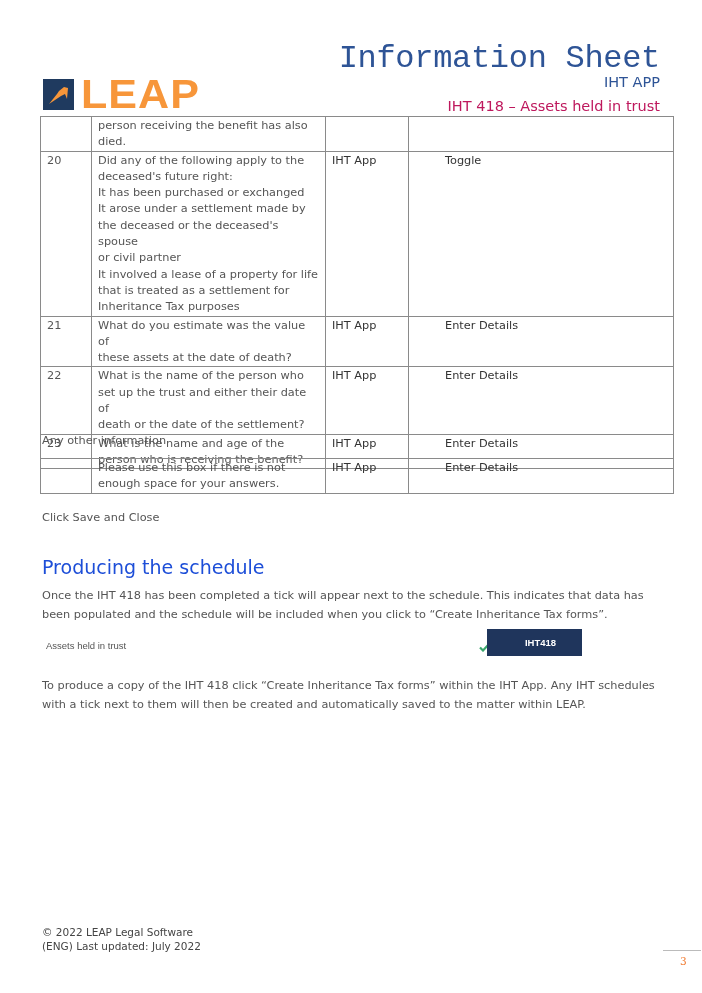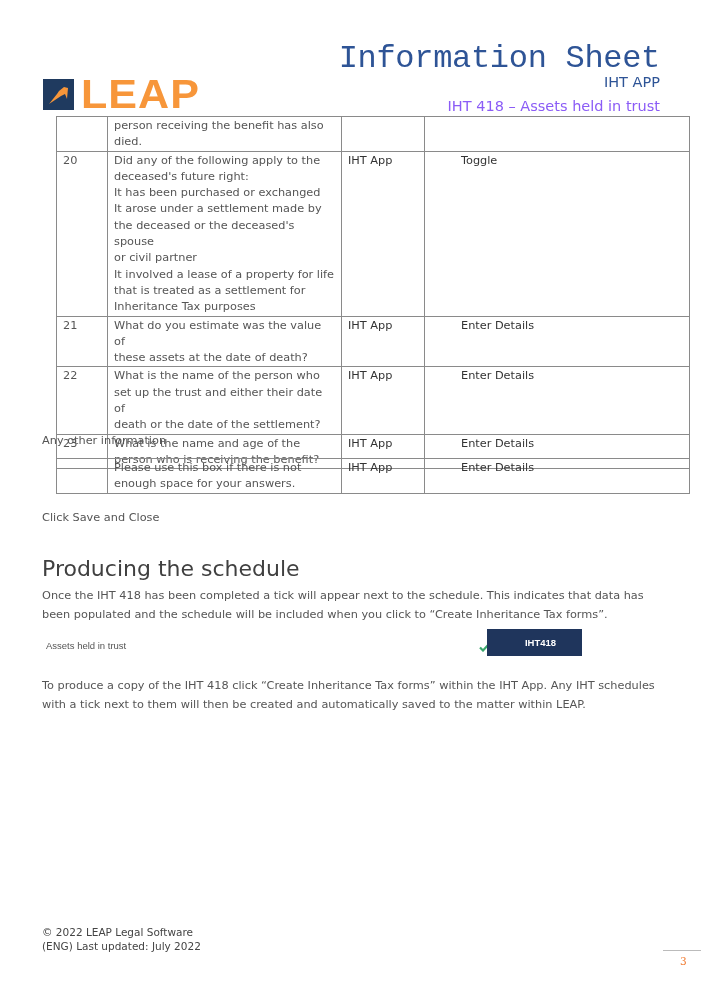--- a/index.html
+++ b/index.html
@@ -5,32 +5,32 @@
   html, body { margin:0; padding:0; background:#ffffff; }
   body { width:702px; height:993px; position:relative; overflow:hidden;
          font-family:"DejaVu Sans", sans-serif; color:#444; }
   .logo { position:absolute; left:43px; top:78px; height:32px; display:flex; align-items:center; }
   .logo-mark { width:31px; height:31px; background:#1f3a5f; position:relative; }
   .logo-mark svg { position:absolute; left:0; top:0; }
   .logo-text { margin-left:7px; font-family:"Liberation Sans", sans-serif; font-weight:bold;
                font-size:41px; color:#f7963a; letter-spacing:1px; line-height:32px; transform:scaleX(1.05); transform-origin:left; }
   .hdr-title { position:absolute; right:42px; top:40px; font-size:32px; color:#2e5496; font-family:Liberation Mono, monospace; letter-spacing:-0.3px; }
   .hdr-sub1 { position:absolute; right:42px; top:74px; font-size:14.5px; color:#2e5496; }
-  .hdr-sub2 { position:absolute; right:42px; top:98px; font-size:14.5px; color:#8b5cf6; }
-  table { border-collapse:collapse; position:absolute; left:56px; font-size:11.3px; line-height:16.3px; color:#555;border-radius:23px; }
+  .hdr-sub2 { position:absolute; right:42px; top:98px; font-size:14.5px; color:#be185d; }
+  table { border-collapse:collapse; position:absolute; left:40px; font-size:11.3px; line-height:16.3px; color:#555;border-radius:23px; }
   td { border:1px solid #8a8a8a; vertical-align:top; padding:1px 6px 0 6px; }
   td.c1 { width:38px; }
   td.c2 { width:221px; }
   td.c3 { width:70px; color:#333; }
   td.c4 { width:222px; color:#333;padding-left:36px; }
   #qtable { top:116px; }
   #otable { top:458px; }
   .line { display:block; }
   .para { position:absolute; left:42px; font-size:11.3px; color:#555; line-height:19px; }
-  .h2 { position:absolute; left:42px; top:556px; font-size:22px; color:#404040; }
+  .h2 { position:absolute; left:42px; top:556px; font-size:19px; color:#1d4ed8; }
   .sched-label { position:absolute; left:46px; top:640px; font-size:9.5px; color:#555; font-family:"Liberation Sans", sans-serif;}
   .tick { position:absolute; left:479px; top:637px; }
   .sched-btn { position:absolute; left:487px; top:629px; width:95px; height:27px; background:#1f355c;
                color:#fff; font-size:9.5px; font-family:"Liberation Sans", sans-serif; font-weight:bold;
                display:flex; align-items:center; justify-content:center; border:none;padding-left:18px; }
   .footer { position:absolute; left:42px; top:926px; font-size:10.5px; color:#444; line-height:13.5px; }
   .pg-line { position:absolute; left:663px; top:950px; width:38px; height:1px; background:#bbb; }
   .pg-num { position:absolute; left:680px; top:955px; font-size:10.5px; color:#f07a30; font-family:"DejaVu Serif", serif; }
 </style>
 </head>

